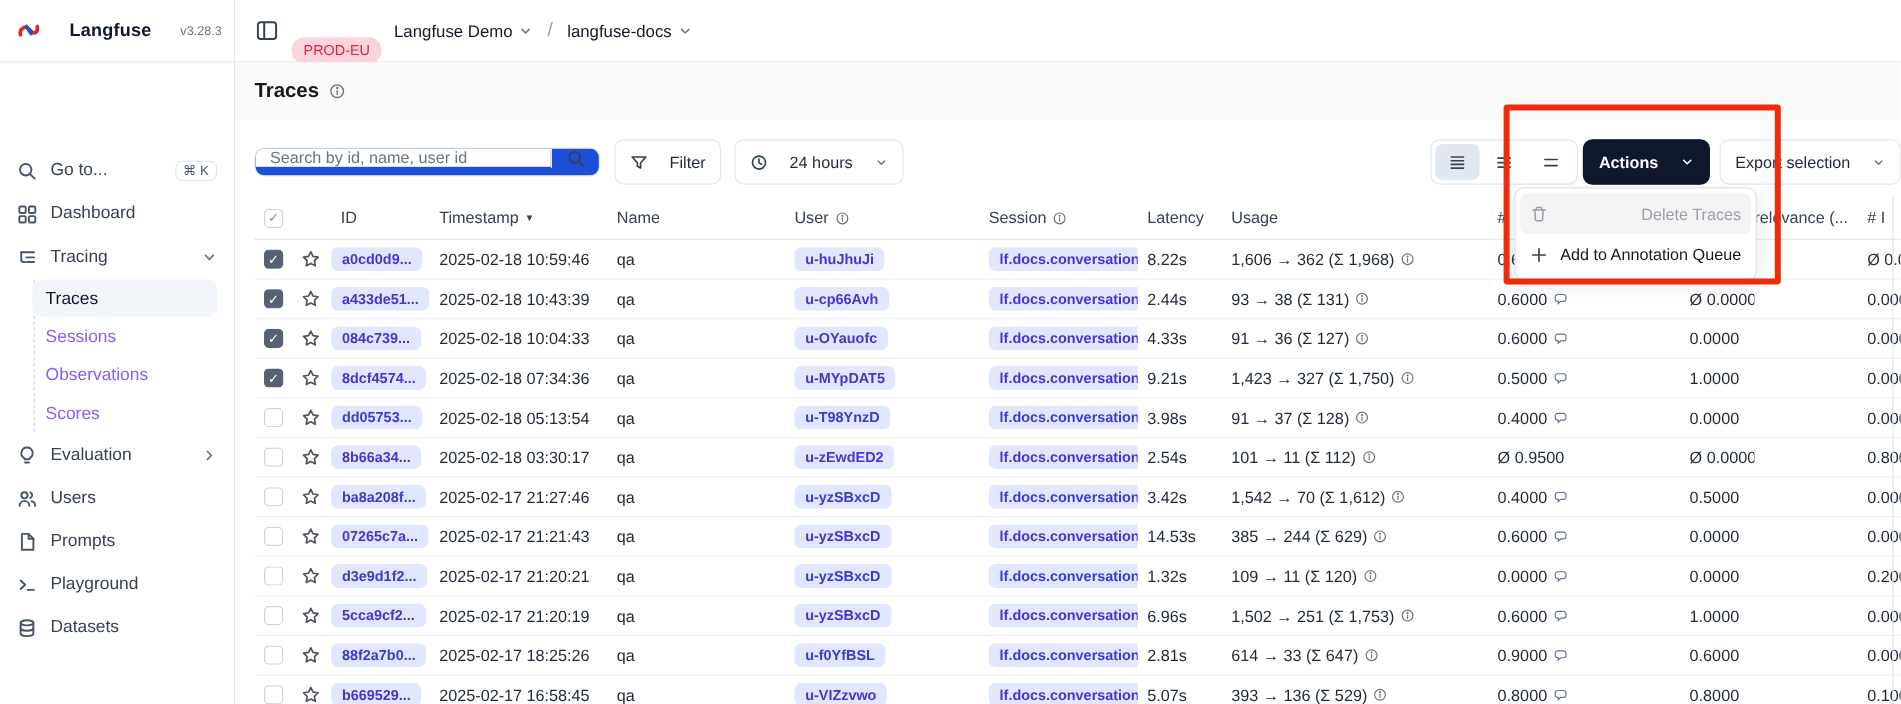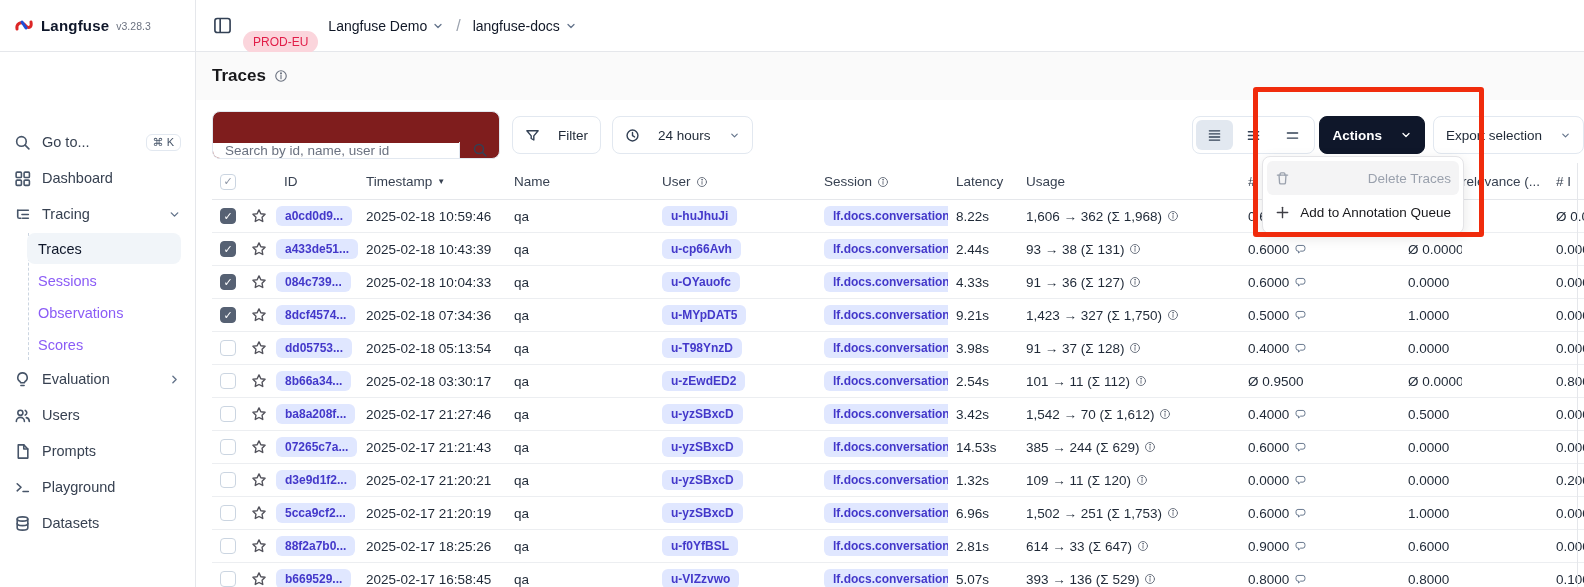--- a/index.html
+++ b/index.html
@@ -1,21 +1,21 @@
 <!DOCTYPE html>
 <html><head>
 <meta charset="utf-8">
 <style>
   * { margin:0; padding:0; box-sizing:border-box; }
   html,body { width:1584px; height:587px; overflow:hidden; background:#fff;
     font-family:"Liberation Sans","DejaVu Sans",sans-serif; color:#1f2937; }
 
   
   .sidebar { position:absolute; left:0; top:0; width:196px; height:587px; background:#fff; border-right:1px solid #e5e7eb; }
-  .logo-row { height:52px; display:flex; align-items:center; gap:7px; padding:0 14px; border-bottom:1px solid #e5e7eb; }
+  .logo-row { height:52px; display:flex; align-items:center; gap:24px; padding:0 14px; border-bottom:1px solid #e5e7eb; }
   .logo-name { font-size:15px; font-weight:700; color:#0f172a; letter-spacing:.2px; }
   .logo-ver { font-size:10.5px; color:#6b7280; }
   .banner { position:absolute; left:8px; right:8px; top:60px; height:40px; background:#fefce8; border:1px solid #e7e4c8; border-radius:8px;
     display:flex; align-items:center; justify-content:center; font-size:11.5px; color:#1f2937; }
   .banner u { text-decoration:underline; }
   .nav { position:absolute; top:124px; left:0; right:0; }
   .nav-item { height:36px; display:flex; align-items:center; gap:11px; padding:0 14px; font-size:14.5px; color:#374151; cursor:pointer; }
   .nav-item .grow { flex:1; }
   kbd.kbd { border:1px solid #e2e8f0; border-radius:6px; padding:1px 6px; font-size:11px; color:#475569; background:#fff;
     font-family:"Liberation Sans","DejaVu Sans",sans-serif; }
@@ -33,21 +33,21 @@
   .slash { color:#9ca3af; font-size:16px; margin:0 2px; }
 
   
   .main { position:absolute; left:196px; top:52px; width:1388px; height:535px; background:#fff; overflow:hidden; }
   .page-head { position:absolute; top:0; left:0; right:0; height:48px; background:#fafafa; display:flex; align-items:center; gap:8px; padding:0 16px; }
   .page-title { font-size:17px; font-weight:700; color:#18181b; }
 
   .toolbar { position:absolute; top:64px; left:16px; width:1372px; height:38px; display:flex; align-items:center; }
   .btn { height:38px; display:flex; align-items:center; gap:18px; border:1px solid #e2e8f0; border-radius:8px; background:#fff;
     font-size:13.5px; font-weight:500; color:#1f2937; padding:0 12px; cursor:pointer; white-space:nowrap; }
-  .search-wrap { width:288px; height:48px; border:1px solid #e2e8f0; border-radius:8px; display:flex; align-items:flex-end; overflow:hidden; background:#7f1d1d; }
+  .search-wrap { width:288px; height:24px; border:1px solid #e2e8f0; border-radius:8px; display:flex; align-items:flex-start; overflow:hidden; background:#1d4ed8; }
   .search-wrap input { flex:1; border:0; outline:none; padding:0 12px; font-size:13.5px; color:#1f2937; font-family:inherit; }
   .search-wrap input::placeholder { color:#6b7280; }
   .search-btn { width:40px; display:flex; align-items:center; justify-content:center; border-left:1px solid #e2e8f0; cursor:pointer; }
   .rh-group { height:38px; border:1px solid #e2e8f0; border-radius:8px; display:flex; align-items:center; padding:0 3px; gap:2px; background:#fff; }
   .rh-btn { width:37px; height:30px; display:flex; align-items:center; justify-content:center; border-radius:6px; cursor:pointer; }
   .rh-btn.active { background:#e2e8f0; }
   .btn-dark { background:#0f172a; border-color:#0f172a; color:#fff; font-weight:700; font-size:13.5px; }
   .btn-dark .chev { stroke:#fff; }
 
   

